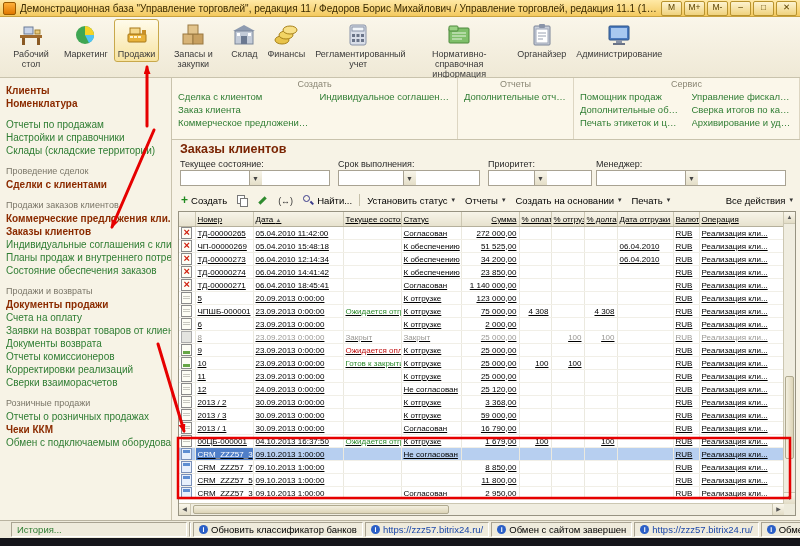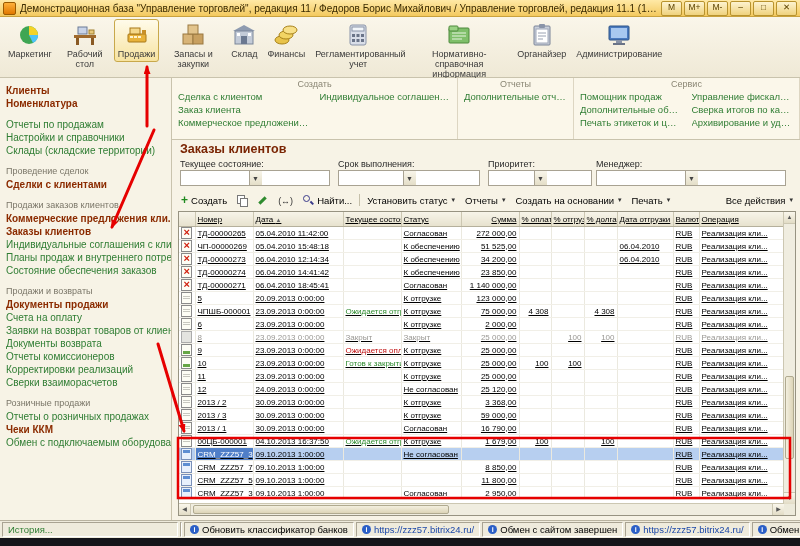--- a/index.html
+++ b/index.html
@@ -124,21 +124,21 @@
   .hs-left,.hs-right{position:absolute;top:0;bottom:0;width:11px;font-size:6px;text-align:center;
     line-height:11px;color:#555;background:linear-gradient(#FAF7EC,#E2DCC6);cursor:pointer;}
   .hs-left{left:0;border-right:1px solid #CCC7B2;}
   .hs-right{right:0;border-left:1px solid #CCC7B2;}
   .hs-thumb{position:absolute;left:14px;width:42%;top:1px;bottom:1px;cursor:pointer;
     background:linear-gradient(#F3EFDF,#DDD5B8);border:1px solid #B0AA90;border-radius:2px;}
   .sb-corner{position:absolute;right:0;bottom:0;width:11px;height:11px;background:#EDEADB;}
   
   .statusbar{position:absolute;left:0;top:520px;width:800px;height:18px;box-sizing:border-box;
     background:#EFEBDC;border-top:1px solid #B9B3A0;display:flex;align-items:stretch;
-    padding:1px 2px;gap:2px;font-size:9.5px;}
+    padding:1px 11px;gap:2px;font-size:9.5px;}
   .st-cell{border:1px solid;border-color:#A9A392 #FFFFFF #FFFFFF #A9A392;display:flex;
     align-items:center;padding:0 5px;gap:3px;white-space:nowrap;overflow:hidden;}
   .st-history{width:164px;color:#2F7D33;cursor:pointer;flex:none;}
   .st-fill{flex:1;border:1px solid;border-color:#A9A392 #FFFFFF #FFFFFF #A9A392;}
   .info-icon{width:9px;height:9px;border-radius:50%;background:#2B5FC7;color:#fff;font-size:7px;
     font-weight:bold;line-height:9px;text-align:center;flex:none;}
   .st-link .st-text{color:#1B47A8;cursor:pointer;}
   .bottom-strip{position:absolute;left:0;top:538px;width:800px;height:8px;background:#15151A;}
   
   #annot-overlay{position:absolute;left:0;top:0;width:800px;height:546px;pointer-events:none;z-index:99;}
@@ -153,41 +153,41 @@
     <span class="wbtn">M</span>
     <span class="wbtn">M+</span>
     <span class="wbtn">M-</span>
     <span class="wbtn">–</span>
     <span class="wbtn">□</span>
     <span class="wbtn">✕</span>
   </span>
 </div>
 
 <div class="sections">
-    <div class="section-tab tab-marketing">
-      <span class="sec-icon">
-        <svg viewBox="0 0 26 26">
-          <circle cx="12" cy="13" r="9" fill="#3FA653"></circle>
-          <path d="M12 13 L12 4 A9 9 0 0 1 21 13 Z" fill="#F5D327"></path>
-          <path d="M12 13 L21 13 A9 9 0 0 1 16 21 Z" fill="#4FC3F7"></path>
-        </svg>
-      </span>
-      <span class="sec-label">Маркетинг</span>
-    </div>
     <div class="section-tab tab-desktop">
       <span class="sec-icon">
         <svg viewBox="0 0 26 26">
           <rect x="2" y="13" width="22" height="3" fill="#A06A2C"></rect>
           <rect x="4" y="16" width="3" height="7" fill="#8A5A24"></rect>
           <rect x="19" y="16" width="3" height="7" fill="#8A5A24"></rect>
           <rect x="6" y="5" width="9" height="7" fill="#C9D4E8" stroke="#6A7A96"></rect>
           <rect x="17" y="8" width="5" height="4" fill="#E8C87A" stroke="#A08030"></rect>
         </svg>
       </span>
       <span class="sec-label">Рабочий стол</span>
+    </div>
+    <div class="section-tab tab-marketing">
+      <span class="sec-icon">
+        <svg viewBox="0 0 26 26">
+          <circle cx="12" cy="13" r="9" fill="#3FA653"></circle>
+          <path d="M12 13 L12 4 A9 9 0 0 1 21 13 Z" fill="#F5D327"></path>
+          <path d="M12 13 L21 13 A9 9 0 0 1 16 21 Z" fill="#4FC3F7"></path>
+        </svg>
+      </span>
+      <span class="sec-label">Маркетинг</span>
     </div>
     <div class="section-tab tab-sales active">
       <span class="sec-icon">
         <svg viewBox="0 0 26 26">
           <rect x="4" y="12" width="18" height="8" rx="1" fill="#E8B23A" stroke="#A87818"></rect>
           <rect x="6" y="6" width="10" height="6" fill="#F5D88A" stroke="#A87818"></rect>
           <rect x="18" y="8" width="4" height="4" fill="#C89028"></rect>
           <rect x="6" y="14" width="3" height="2" fill="#FFF3CC"></rect>
           <rect x="10" y="14" width="3" height="2" fill="#FFF3CC"></rect>
           <rect x="14" y="14" width="3" height="2" fill="#FFF3CC"></rect>

